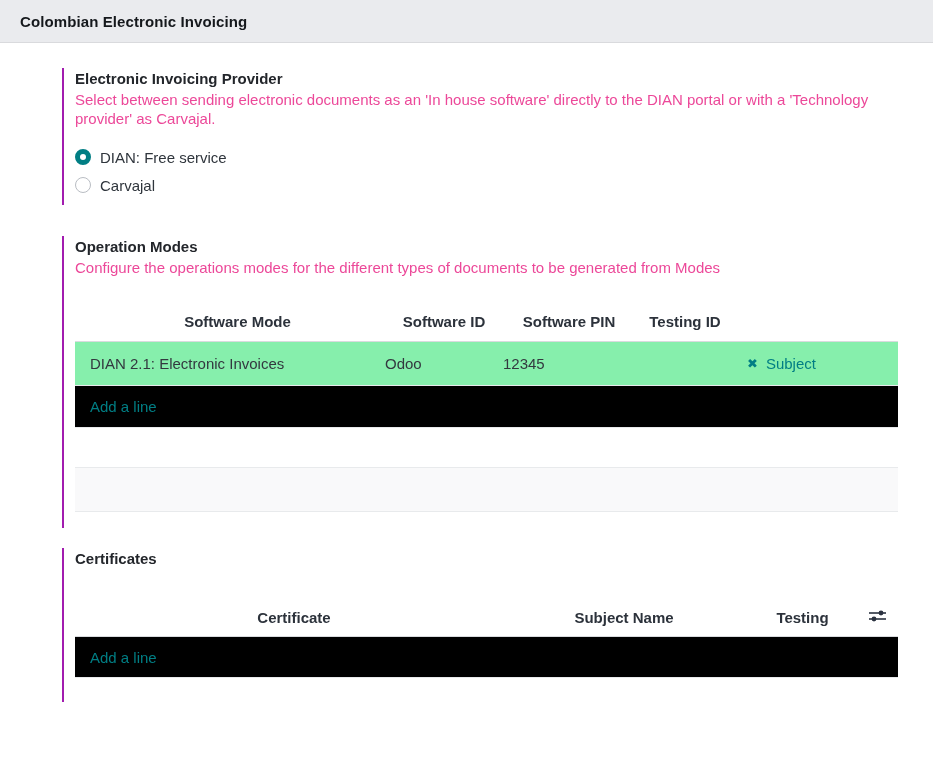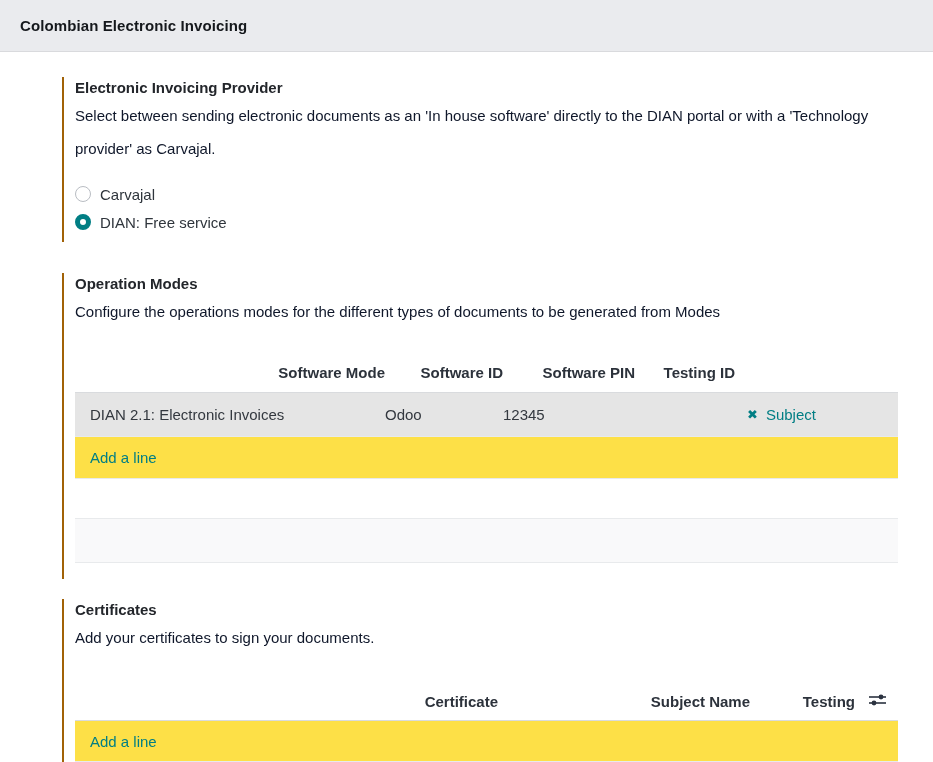--- a/index.html
+++ b/index.html
@@ -6,52 +6,52 @@
   html, body {
     width: 933px; height: 762px;
     background: #ffffff;
     font-family: "Liberation Sans", "DejaVu Sans", sans-serif;
     font-size: 15px;
     color: #2f353c;
     overflow: hidden;
   }
   
   .topbar {
-    height: 52px;
+    height: 43px;
     background: #eaebee;
     border-bottom: 1px solid #d9dadd;
     display: flex;
     align-items: center;
     padding: 0 20px;
   }
   .topbar .title {
     font-size: 15px;
     font-weight: 600;
     color: #15181c;
     letter-spacing: .1px;
   }
   
   .section {
     margin-left: 62px;
-    border-left: 2px solid #a16207;
+    border-left: 2px solid #a21caf;
     padding-left: 11px;
     margin-right: 20px;
   }
   .sec-provider   { margin-top: 25px; padding-bottom: 6px; }
   .sec-opmodes    { margin-top: 31px; padding-bottom: 16px; }
   .sec-certs      { margin-top: 20px; padding-bottom: 24px; }
   .sec-title {
     font-size: 15px;
     font-weight: 600;
     color: #23262b;
     line-height: 22px;
   }
   .sec-desc {
-    color: #0f172a;
-    line-height: 33px;
+    color: #ec4899;
+    line-height: 19px;
     max-width: 800px;
   }
   
   .radio-group { margin-top: 15px; }
   .radio-row {
     display: flex;
     align-items: center;
     height: 28px;
     cursor: pointer;
   }
@@ -72,37 +72,37 @@
   .radio-label { color: #2f353c; }
   
   table {
     border-collapse: collapse;
     table-layout: fixed;
     width: 823px;
     margin-top: 26px;
     font-size: 15px;
   }
   th {
-    text-align: right;
+    text-align: center;
     font-weight: 600;
     color: #2c323b;
     height: 38px;
     border-bottom: 1px solid #d9dbde;
     vertical-align: middle;
     padding: 0;
   }
   td {
     vertical-align: middle;
     padding: 0;
     border-bottom: 1px solid #e8eaec;
     color: #33383f;
   }
   .pad-first { padding-left: 15px; }
-  tr.data-row td    { height: 44px; background: #e5e5e5; }
-  tr.addline-row td { height: 42px; background: #fde047; }
+  tr.data-row td    { height: 44px; background: #86efac; }
+  tr.addline-row td { height: 42px; background: #000000; }
   tr.filler-white td{ height: 40px; background: #ffffff; }
   tr.filler-gray td { height: 44px; background: #f9f9fa; }
   .cert-table { margin-top: 29px; }
   .cert-table tr.data-row td { height: 45px; }
   .cert-table tr.addline-row td { height: 41px; }
   .add-line-link {
     color: #017e84;
     cursor: pointer;
     text-decoration: none;
   }
@@ -153,26 +153,26 @@
 
 <div class="topbar">
   <span class="title">Colombian Electronic Invoicing</span>
 </div>
 
 <div class="section sec-provider">
   <div class="sec-title">Electronic Invoicing Provider</div>
   <div class="sec-desc">Select between sending electronic documents as an 'In house software' directly to the DIAN portal or with a 'Technology provider' as Carvajal.</div>
   <div class="radio-group">
     <div class="radio-row">
+      <span class="radio selected"></span>
+      <span class="radio-label">DIAN: Free service</span>
+    </div>
+    <div class="radio-row">
       <span class="radio unselected"></span>
       <span class="radio-label">Carvajal</span>
-    </div>
-    <div class="radio-row">
-      <span class="radio selected"></span>
-      <span class="radio-label">DIAN: Free service</span>
     </div>
   </div>
 </div>
 
 <div class="section sec-opmodes">
   <div class="sec-title">Operation Modes</div>
   <div class="sec-desc">Configure the operations modes for the different types of documents to be generated from Modes</div>
 
   <table>
     <colgroup>
@@ -214,21 +214,20 @@
         </tr>
       <tr class="filler-gray">
           <td colspan="5"></td>
         </tr>
     </tbody>
   </table>
 </div>
 
 <div class="section sec-certs">
   <div class="sec-title">Certificates</div>
-  <div class="sec-desc">Add your certificates to sign your documents.</div>
 
   <table class="cert-table">
     <colgroup>
       <col style="width:423px">
         <col style="width:252px">
         <col style="width:105px">
         <col style="width:43px">
     </colgroup>
     <thead>
       <tr>

